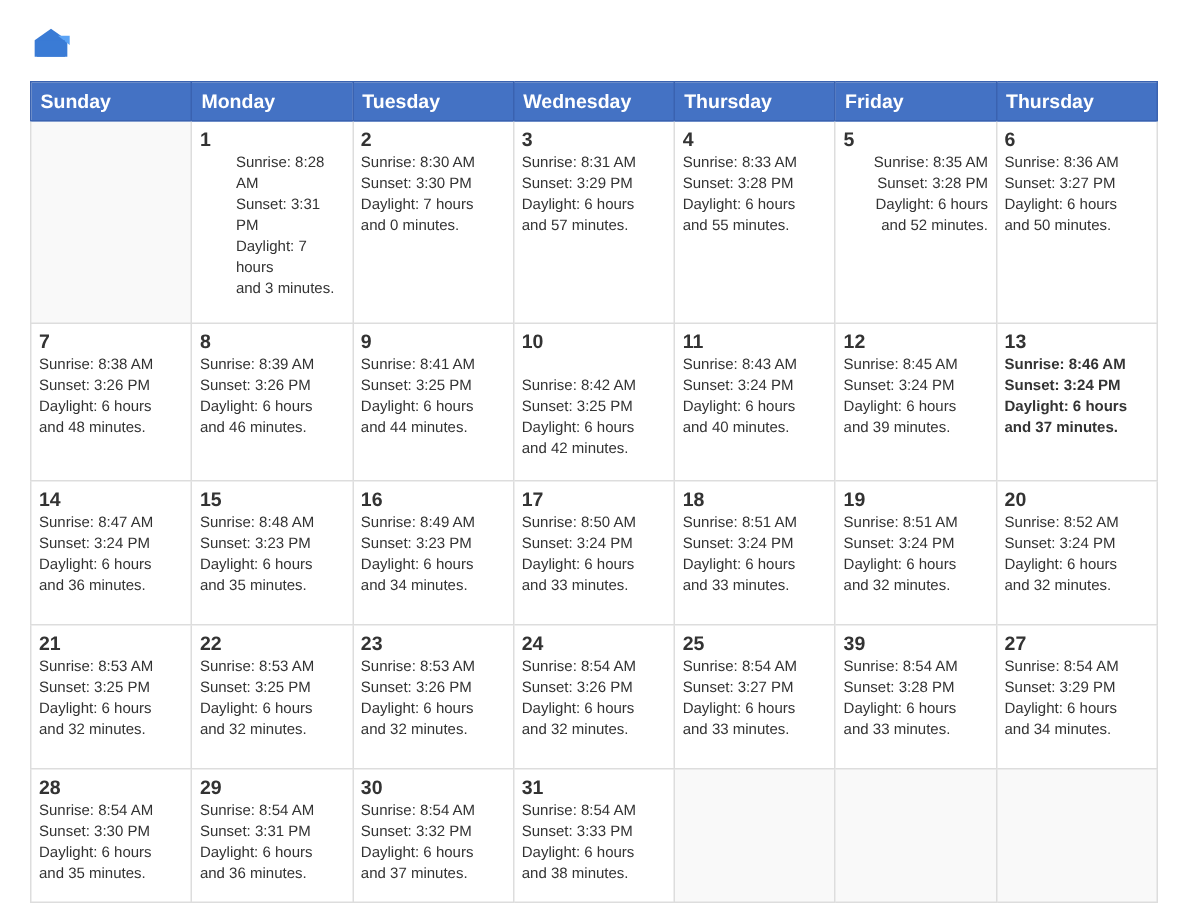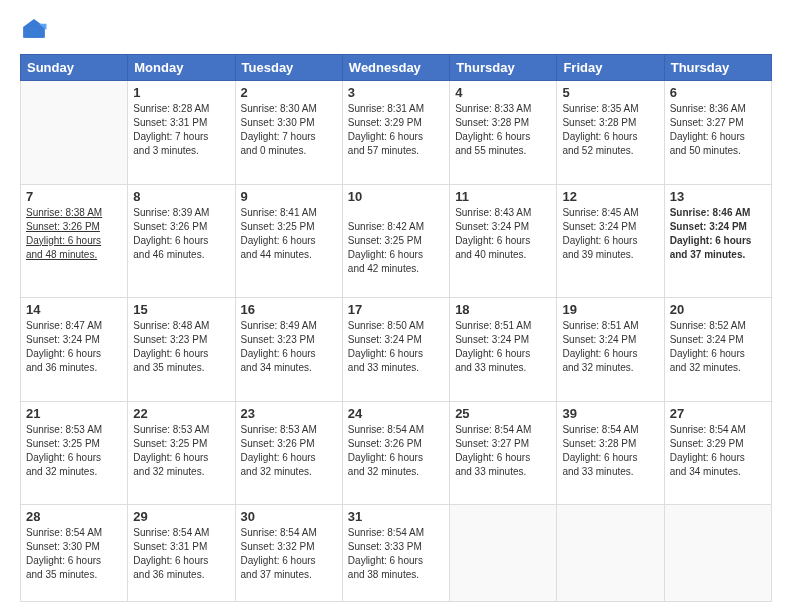--- a/index.html
+++ b/index.html
@@ -128,21 +128,21 @@
           <th>Thursday</th>
           <th>Friday</th>
           <th>Thursday</th>
         </tr>
     </thead>
     <tbody id="calendar-body">
     <tr>
           <td class="empty-cell"></td>
           <td>
             <span class="day-number">1</span>
-            <div class="day-info" style="white-space: pre-line;">Sunrise: 8:28 AM
+            <div class="day-info" style="white-space: pre-line; margin-left: 24px;">Sunrise: 8:28 AM
 Sunset: 3:31 PM
 Daylight: 7 hours
 and 3 minutes.</div>
           </td>
           <td>
             <span class="day-number">2</span>
             <div class="day-info" style="white-space: pre-line;">Sunrise: 8:30 AM
 Sunset: 3:30 PM
 Daylight: 7 hours
 and 0 minutes.</div>
@@ -156,37 +156,37 @@
           </td>
           <td>
             <span class="day-number">4</span>
             <div class="day-info" style="white-space: pre-line;">Sunrise: 8:33 AM
 Sunset: 3:28 PM
 Daylight: 6 hours
 and 55 minutes.</div>
           </td>
           <td>
             <span class="day-number">5</span>
-            <div class="day-info" style="white-space: pre-line;">Sunrise: 8:35 AM
+            <div class="day-info" style="white-space: pre-line; text-align: right;">Sunrise: 8:35 AM
 Sunset: 3:28 PM
 Daylight: 6 hours
 and 52 minutes.</div>
           </td>
           <td>
             <span class="day-number">6</span>
             <div class="day-info" style="white-space: pre-line;">Sunrise: 8:36 AM
 Sunset: 3:27 PM
 Daylight: 6 hours
 and 50 minutes.</div>
           </td>
         </tr>
         <tr>
           <td>
             <span class="day-number">7</span>
-            <div class="day-info" style="white-space: pre-line; text-decoration: underline;">Sunrise: 8:38 AM
+            <div class="day-info" style="white-space: pre-line;">Sunrise: 8:38 AM
 Sunset: 3:26 PM
 Daylight: 6 hours
 and 48 minutes.</div>
           </td>
           <td>
             <span class="day-number">8</span>
             <div class="day-info" style="white-space: pre-line;">Sunrise: 8:39 AM
 Sunset: 3:26 PM
 Daylight: 6 hours
 and 46 minutes.</div>

